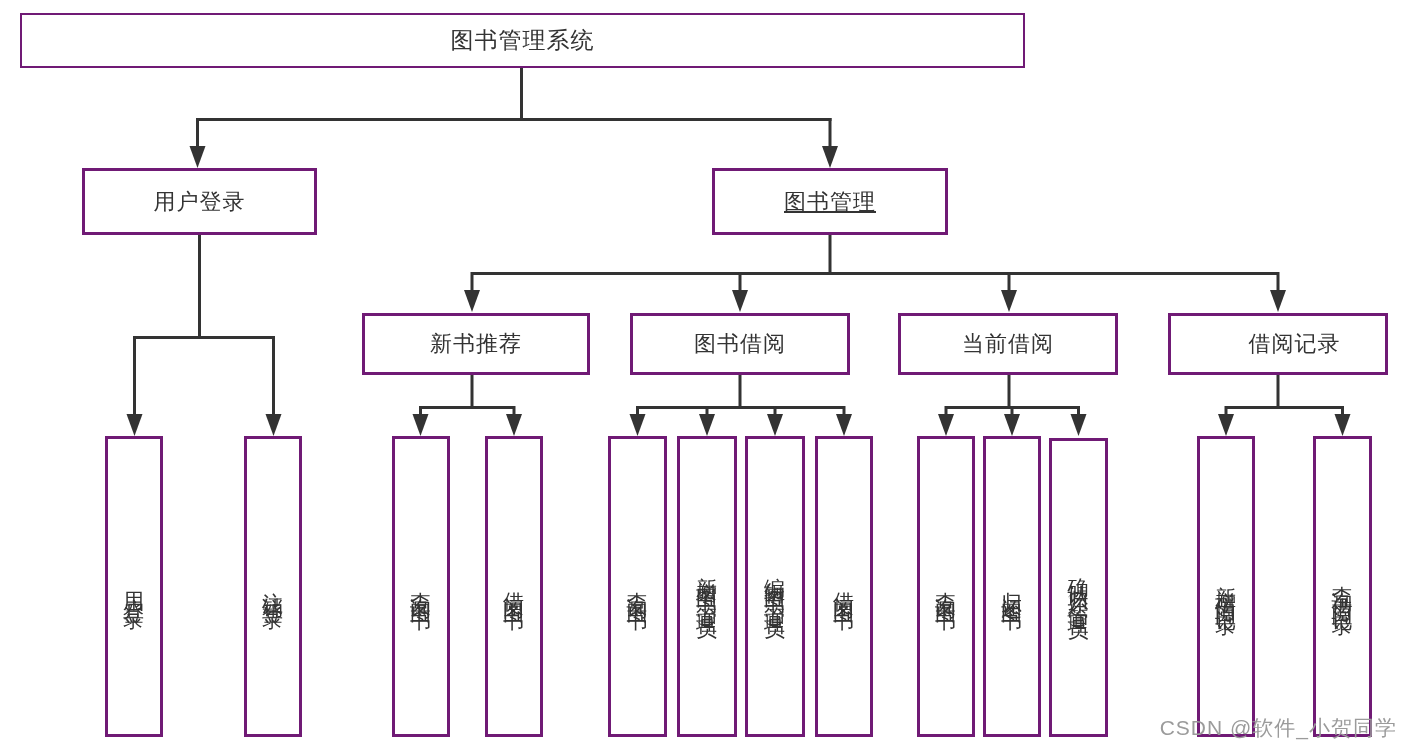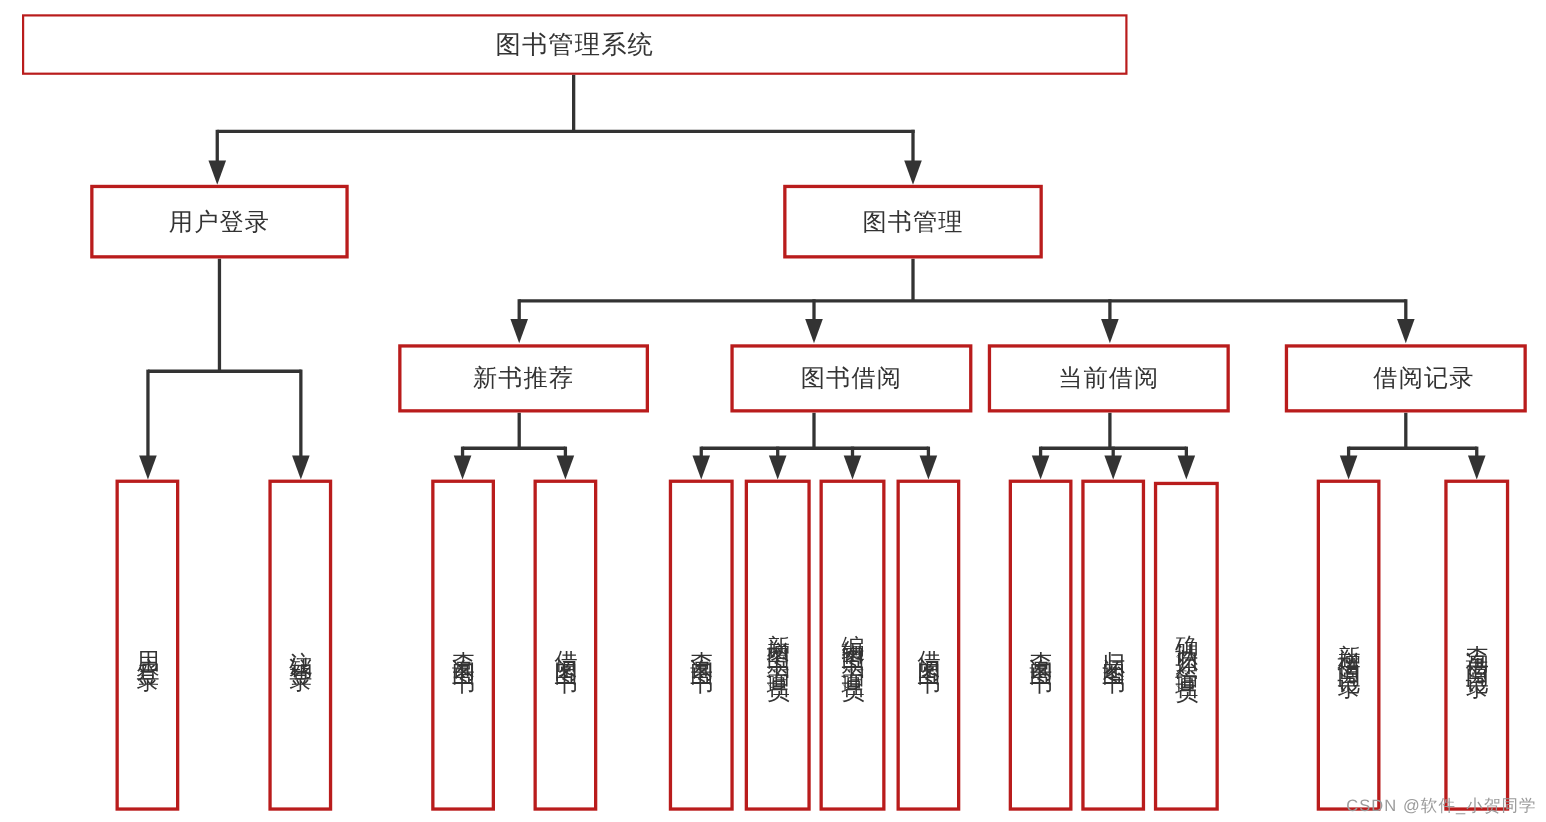--- a/index.html
+++ b/index.html
@@ -17,21 +17,21 @@
   }
   #connectors {
     position: absolute;
     top: 0; left: 0;
     width: 1405px;
     height: 747px;
   }
   .box {
     position: absolute;
     box-sizing: border-box;
-    border: 3px solid #b91c1c;
+    border: 3px solid #701a75;
     background: #ffffff;
     color: #333333;
     display: flex;
     align-items: center;
     justify-content: center;
     font-size: 22px;
     letter-spacing: 1px;
   }
   .box.root {
     border-width: 2px;
@@ -40,21 +40,21 @@
   .box.v {
     writing-mode: vertical-lr;
     letter-spacing: 6px;
     font-size: 21px;
     line-height: 1;
   }
   .watermark {
     position: absolute;
     right: 8px;
     bottom: 5px;
-    font-size: 15px;
+    font-size: 21px;
     color: #9b9b9b;
     letter-spacing: 1px;
     white-space: nowrap;
   }
   .line {
     stroke: #333333;
     stroke-width: 3;
     fill: none;
   }
   .arrow {
@@ -139,24 +139,24 @@
       <path class="line" d="M1226 406 L1226 415"></path>
       <polygon class="arrow" points="1218,414 1234,414 1226,436"></polygon>
       <path class="line" d="M1342.5 406 L1342.5 415"></path>
       <polygon class="arrow" points="1334.5,414 1350.5,414 1342.5,436"></polygon>
     </g>
   </svg>
 
   <div class="box root" style="left:20px; top:13px; width:1005px; height:55px;">图书管理系统</div>
 
   <div class="box" style="left:82px; top:168px; width:235px; height:67px;">用户登录</div>
-  <div class="box" style="left:712px; top:168px; width:236px; height:67px;">图书管理</div>
+  <div class="box" style="left:712px; top:168px; width:236px; height:67px;text-decoration:underline;">图书管理</div>
 
   <div class="box" style="left:362px; top:313px; width:228px; height:62px;">新书推荐</div>
-  <div class="box" style="left:630px; top:313px; width:220px; height:62px;margin-left:34px;">图书借阅</div>
+  <div class="box" style="left:630px; top:313px; width:220px; height:62px;">图书借阅</div>
   <div class="box" style="left:898px; top:313px; width:220px; height:62px;">当前借阅</div>
   <div class="box" style="left:1168px; top:313px; width:220px; height:62px;padding-left:33px;">借阅记录</div>
 
   <div class="box v" style="left:105px; top:436px; width:58px; height:301px;">用户登录</div>
   <div class="box v" style="left:244px; top:436px; width:58px; height:301px;">注销登录</div>
 
   <div class="box v" style="left:392px; top:436px; width:58px; height:301px;">查询图书</div>
   <div class="box v" style="left:485px; top:436px; width:58px; height:301px;">借阅图书</div>
 
   <div class="box v" style="left:608px; top:436px; width:59px; height:301px;">查询图书</div>

